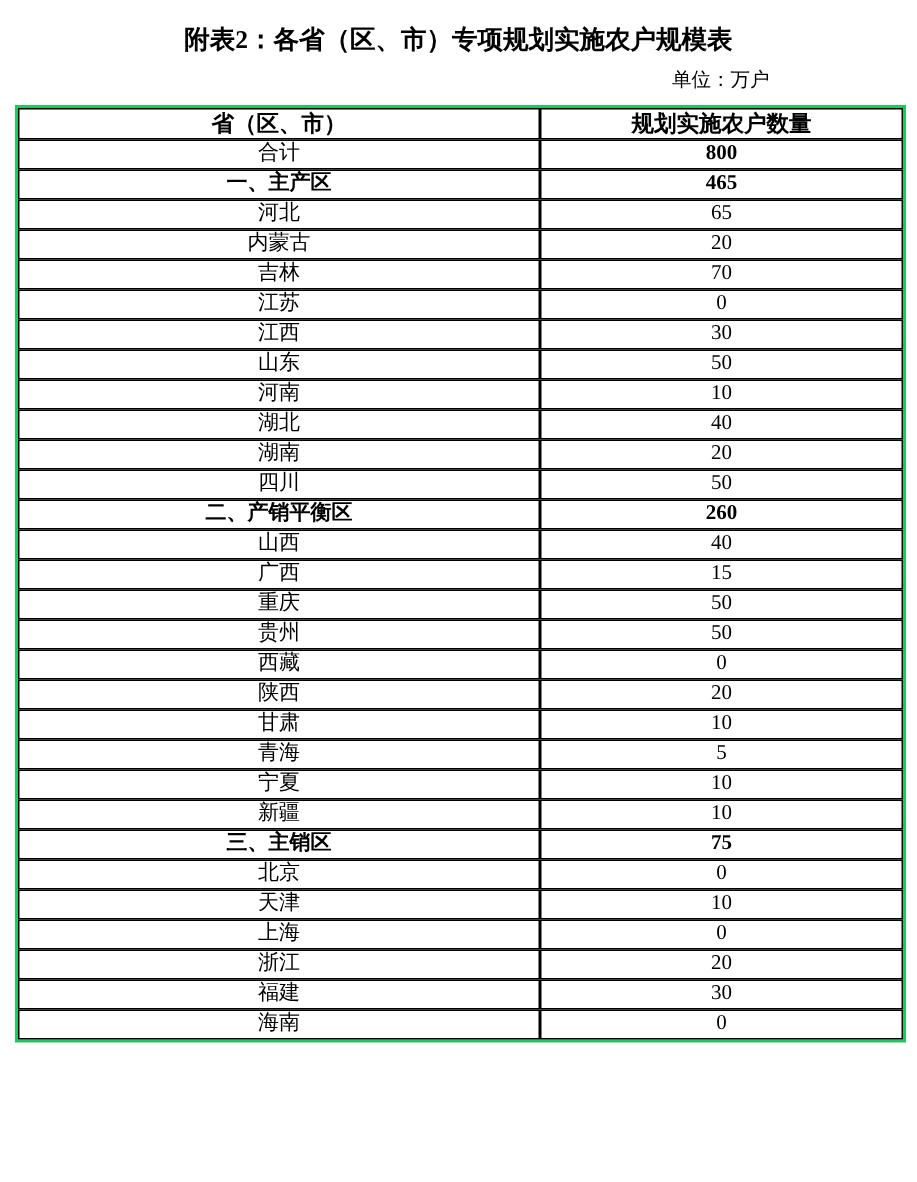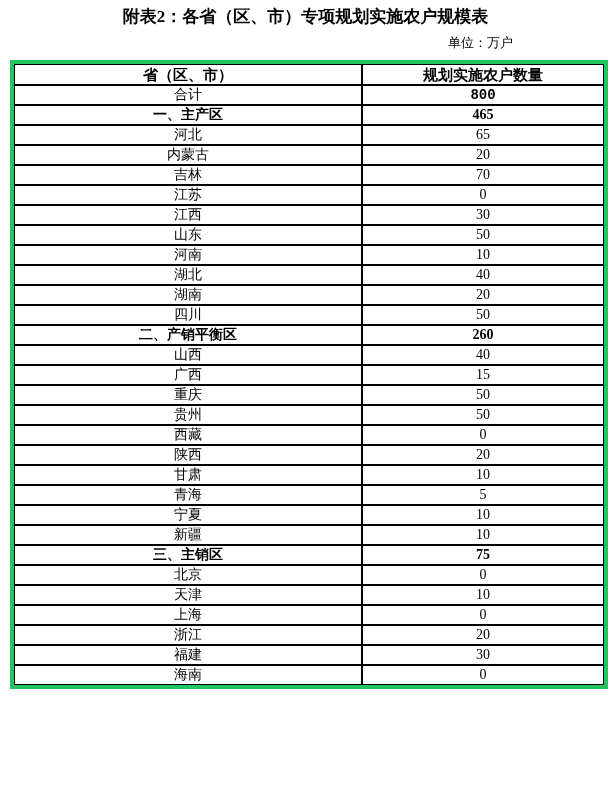--- a/index.html
+++ b/index.html
@@ -7,55 +7,55 @@
     width: 611px; height: 788px;
     background: #ffffff; color: #000000;
     font-family: "Liberation Serif", serif;
     overflow: hidden;
   }
   .title {
     text-align: center;
     font-weight: bold;
     font-size: 17px;
     line-height: 20px;
-    padding-top: 7px;
+    padding-top: 17px;
   }
   .unit-note {
     font-size: 13px;
     line-height: 15px;
     margin: 8px 0 0 448px;
   }
   table.data-table {
     border-collapse: separate;
     border-spacing: 0;
     table-layout: fixed;
     width: 590px;
     margin: 10px 0 0 10px;
-    border: 4px solid #22c55e;
+    border: 2px solid #22c55e;
   }
   .data-table th, .data-table td {
     border: 1px solid #000;
     text-align: center;
     vertical-align: middle;
     padding: 0;
     height: 18px;
     font-size: 14px;
     line-height: 18px;
     overflow: hidden;
     white-space: nowrap;
   }
   .data-table th {
     font-weight: bold;
     font-size: 15px;
     height: 19px;
   }
   .data-table col.col-province { width: 348px; }
   .data-table col.col-value { width: 242px; }
   tr.section td { font-weight: bold; }
-  tr.total td[data-name="value-cell"] { font-weight: bold; font-family: Liberation Mono, monospace; }
+  tr.total td[data-name="value-cell"] { font-weight: bold; }
 </style>
 </head>
 <body>
 
 <div class="title" data-name="page-title">附表2：各省（区、市）专项规划实施农户规模表</div>
 
 <div class="unit-note" data-name="unit-note">单位：万户</div>
 
 <table class="data-table" data-name="households-table">
   <colgroup>

